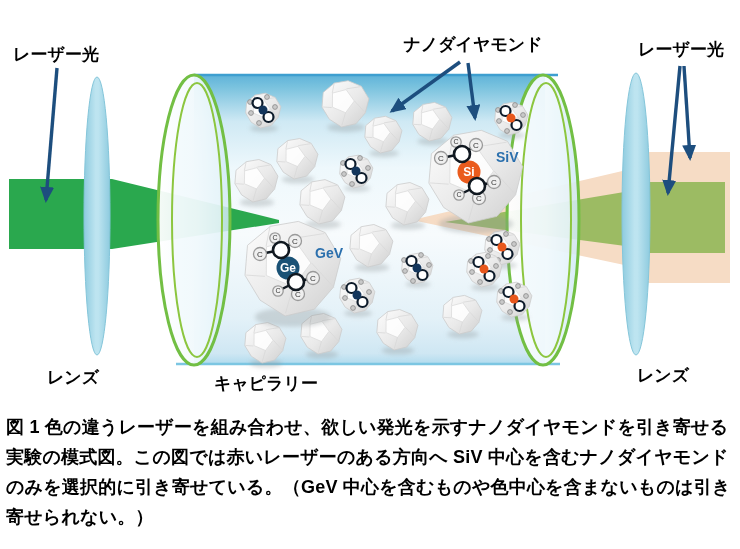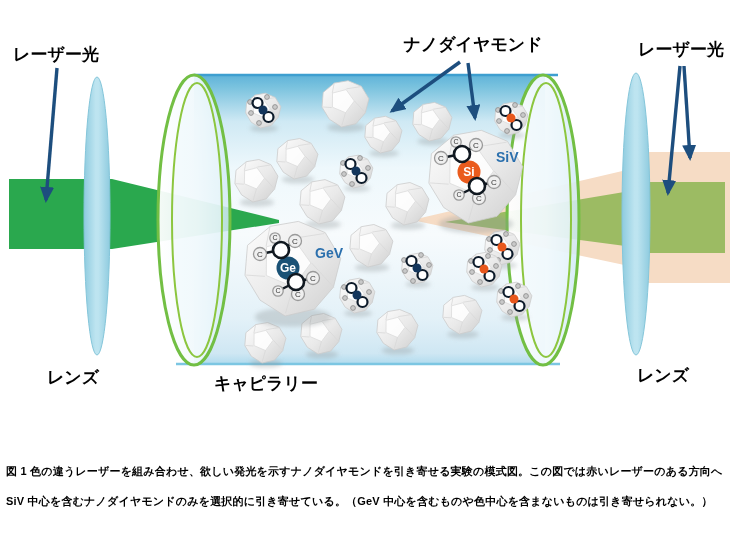--- a/index.html
+++ b/index.html
@@ -2,23 +2,22 @@
 <html><head>
 <meta charset="utf-8">
 <style>
   html,body{margin:0;padding:0;background:#ffffff;}
   body{width:740px;height:549px;overflow:hidden;
        font-family:"Liberation Sans","DejaVu Sans",sans-serif;}
   .figure{position:relative;width:740px;height:549px;}
   #diagram{display:block;}
   .caption{
     position:absolute;left:0;top:412px;width:728px;padding:0 6px;
-    font-size:11px;line-height:30px;font-weight:700;color:#000;
+    font-size:18px;line-height:30px;font-weight:700;color:#000;
     letter-spacing:0.2px;
-    margin-top:44px;
   }
   svg text{font-family:"Liberation Sans","DejaVu Sans",sans-serif;}
 </style>
 </head>
 <body>
 
 <div class="figure">
   <svg id="diagram" width="740" height="412" viewBox="0 0 740 412">
       <defs>
         <linearGradient id="tubeGrad" x1="0" y1="0" x2="0" y2="1">

